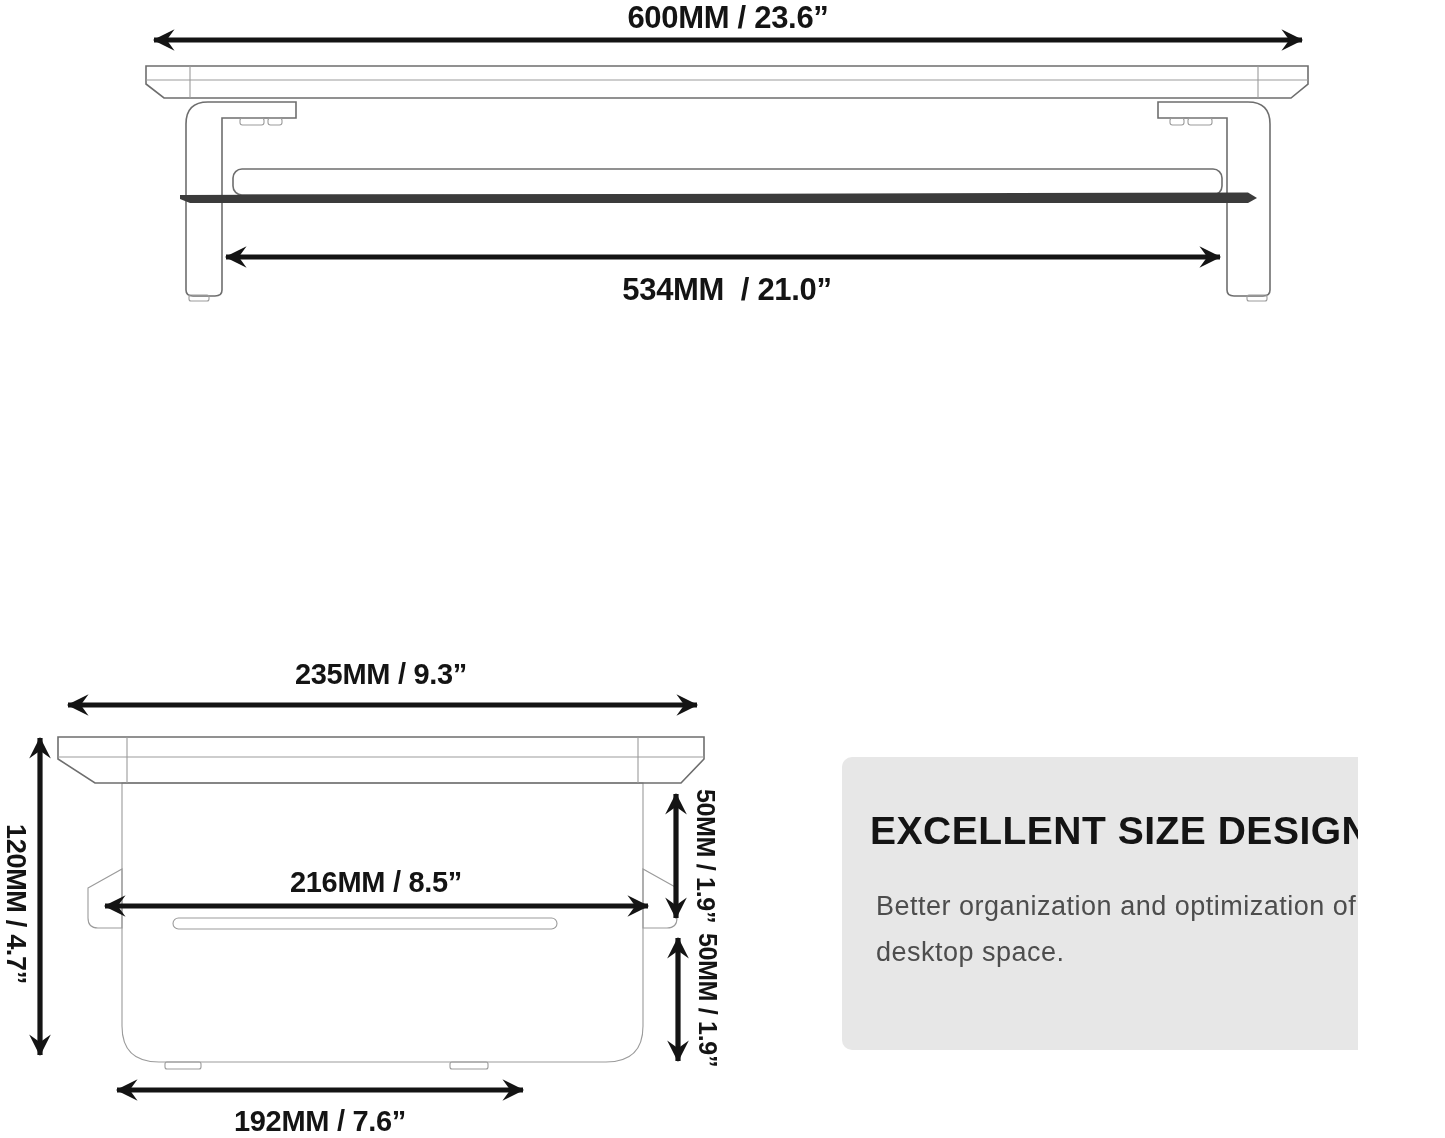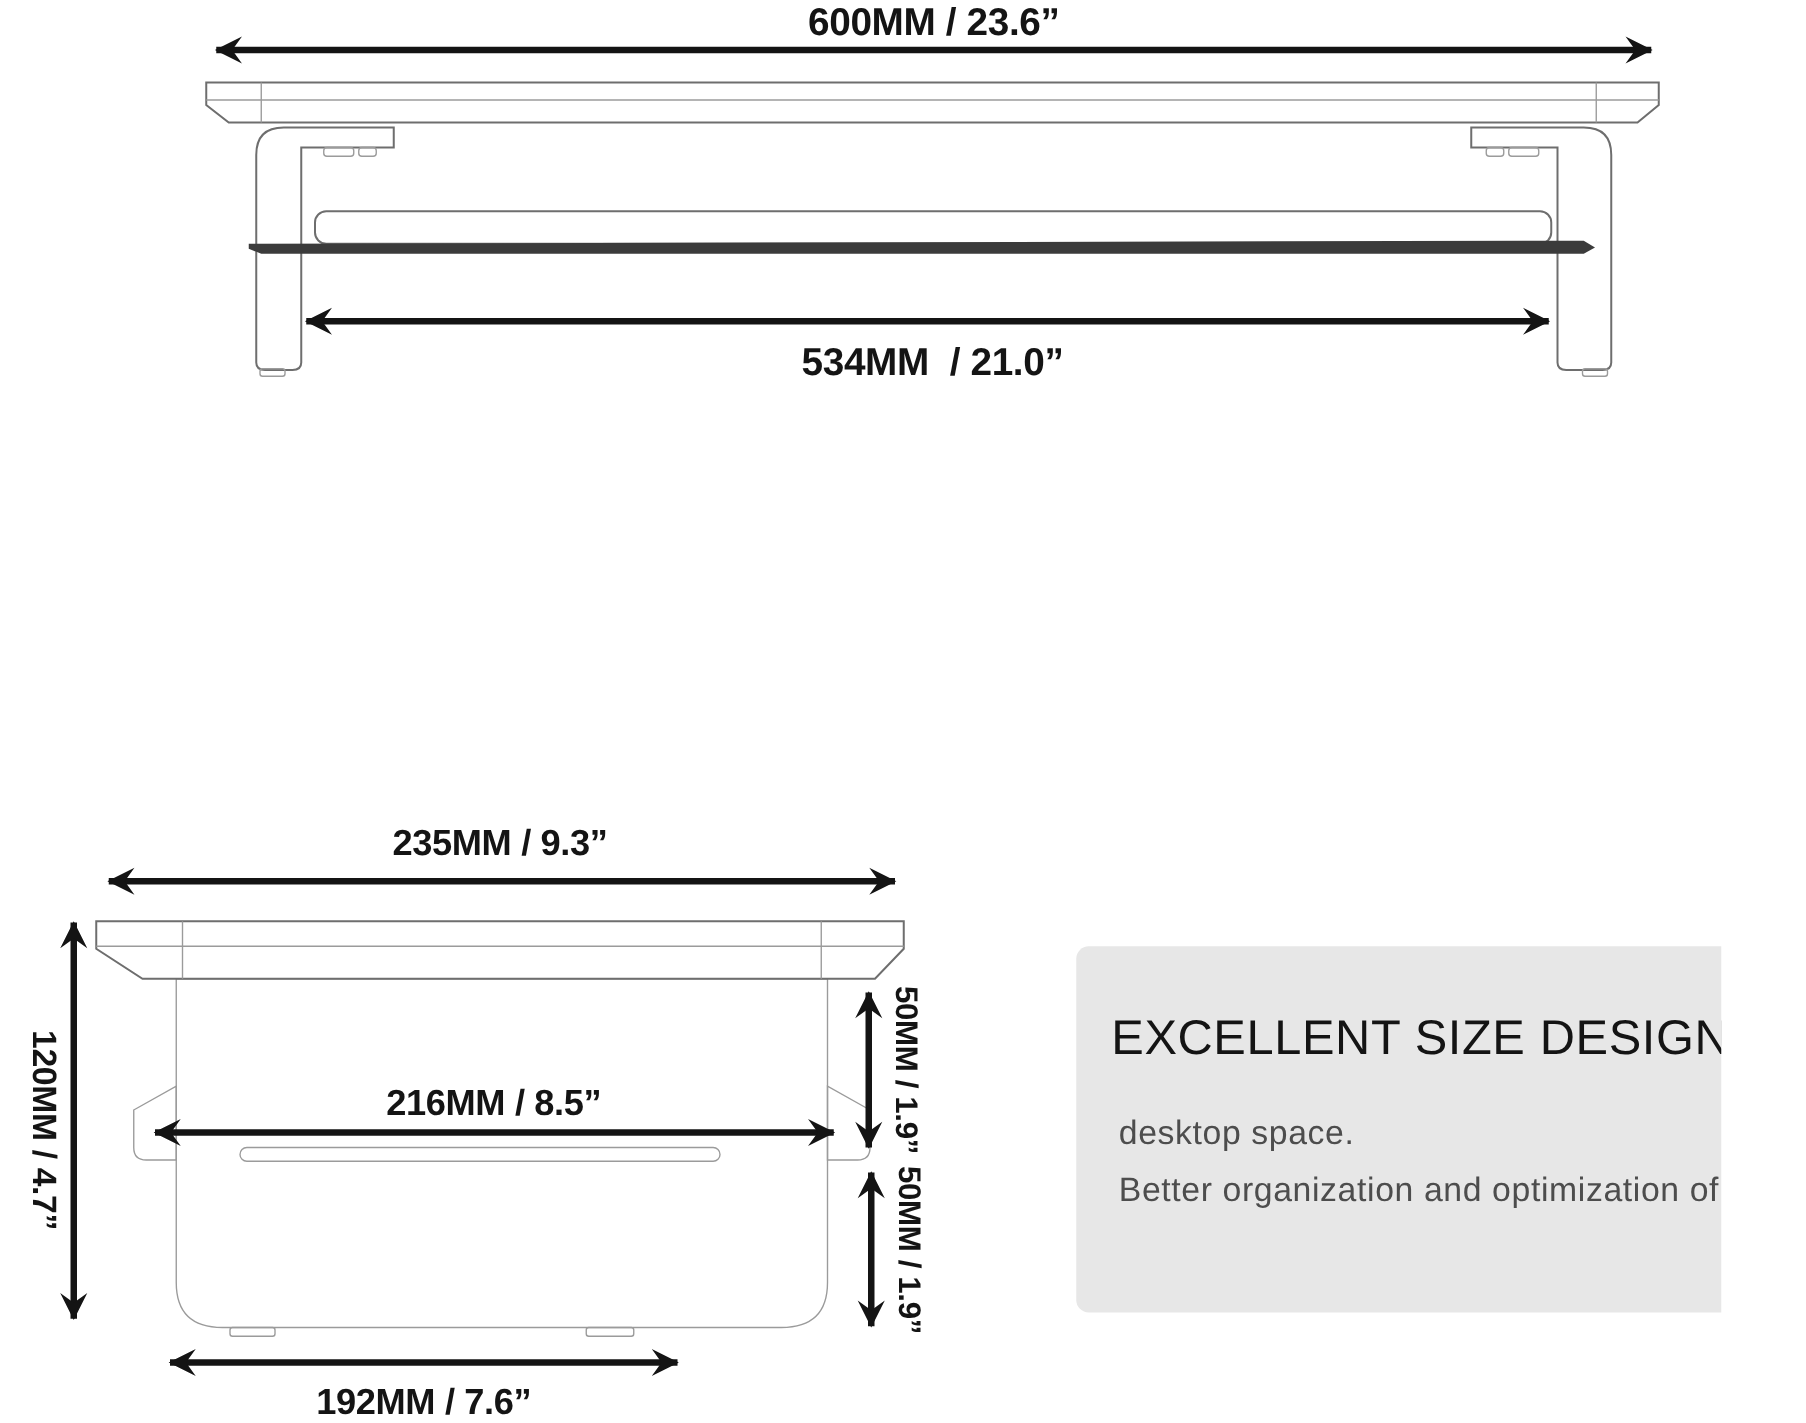--- a/index.html
+++ b/index.html
@@ -5,39 +5,39 @@
   :root{
     --arrow-color:#141414;
     --dark-bar:#3b3b3b;
     --box-bg:#e7e7e7;
     --box-title:#141414;
     --box-body:#4d4d4d;
   }
   html,body{margin:0;padding:0;background:#ffffff;}
   .canvas{
     position:relative;width:1358px;height:1138px;background:#ffffff;
-    font-family:"Liberation Sans",sans-serif;overflow:hidden;margin-left:19px;
+    font-family:"Liberation Sans",sans-serif;overflow:hidden;
   }
   svg{position:absolute;left:0;top:0;color:var(--arrow-color);}
   svg text{white-space:pre;}
   .s1{stroke:#6e6e6e;stroke-width:1.6;fill:none;}
   .s2{stroke:#9b9b9b;stroke-width:1.1;fill:none;}
   .dim{fill:#141414;font-weight:bold;letter-spacing:-0.3px;}
   .dim31{font-size:31px;}
   .dim29{font-size:29px;}
   .dim27{font-size:27px;}
   .dim25{font-size:25px;}
   .arrow{stroke:currentColor;stroke-width:5.2;fill:none;}
   .info-box{
     position:absolute;left:842px;top:757px;width:574px;height:293px;
     background:var(--box-bg);border-radius:10px;box-sizing:border-box;
     padding:52px 26px 0 28px;
   }
   .info-title{
-    margin:0;color:var(--box-title);font-size:39px;font-weight:normal;
+    margin:0;color:var(--box-title);font-size:39px;font-weight:bold;
     letter-spacing:0.5px;white-space:pre-wrap;
   }
   .info-body{margin:30px 0 0 6px;}
   .info-body p{
     margin:0;color:var(--box-body);font-size:27px;font-weight:normal;
     line-height:46px;letter-spacing:0.5px;white-space:pre-wrap;
   }
 </style>
 </head>
 <body>
@@ -126,18 +126,18 @@
     <text class="dim dim25" x="708" y="1000" text-anchor="middle" dominant-baseline="central" transform="rotate(90 708 1000)" xml:space="preserve">50MM / 1.9”</text>
 
     <line class="arrow" x1="117" y1="1090" x2="523" y2="1090" marker-start="url(#ah)" marker-end="url(#ah)"></line>
     <text class="dim dim29" x="320" y="1131" text-anchor="middle" xml:space="preserve">192MM / 7.6”</text>
   </g>
 </svg>
 
 <div class="info-box">
   <h2 class="info-title">EXCELLENT SIZE DESIGN</h2>
   <div class="info-body">
+    <p>Better organization and optimization of</p>
     <p>desktop space.</p>
-    <p>Better organization and optimization of</p>
   </div>
 </div>
 
 </div>
 
 </body></html>

